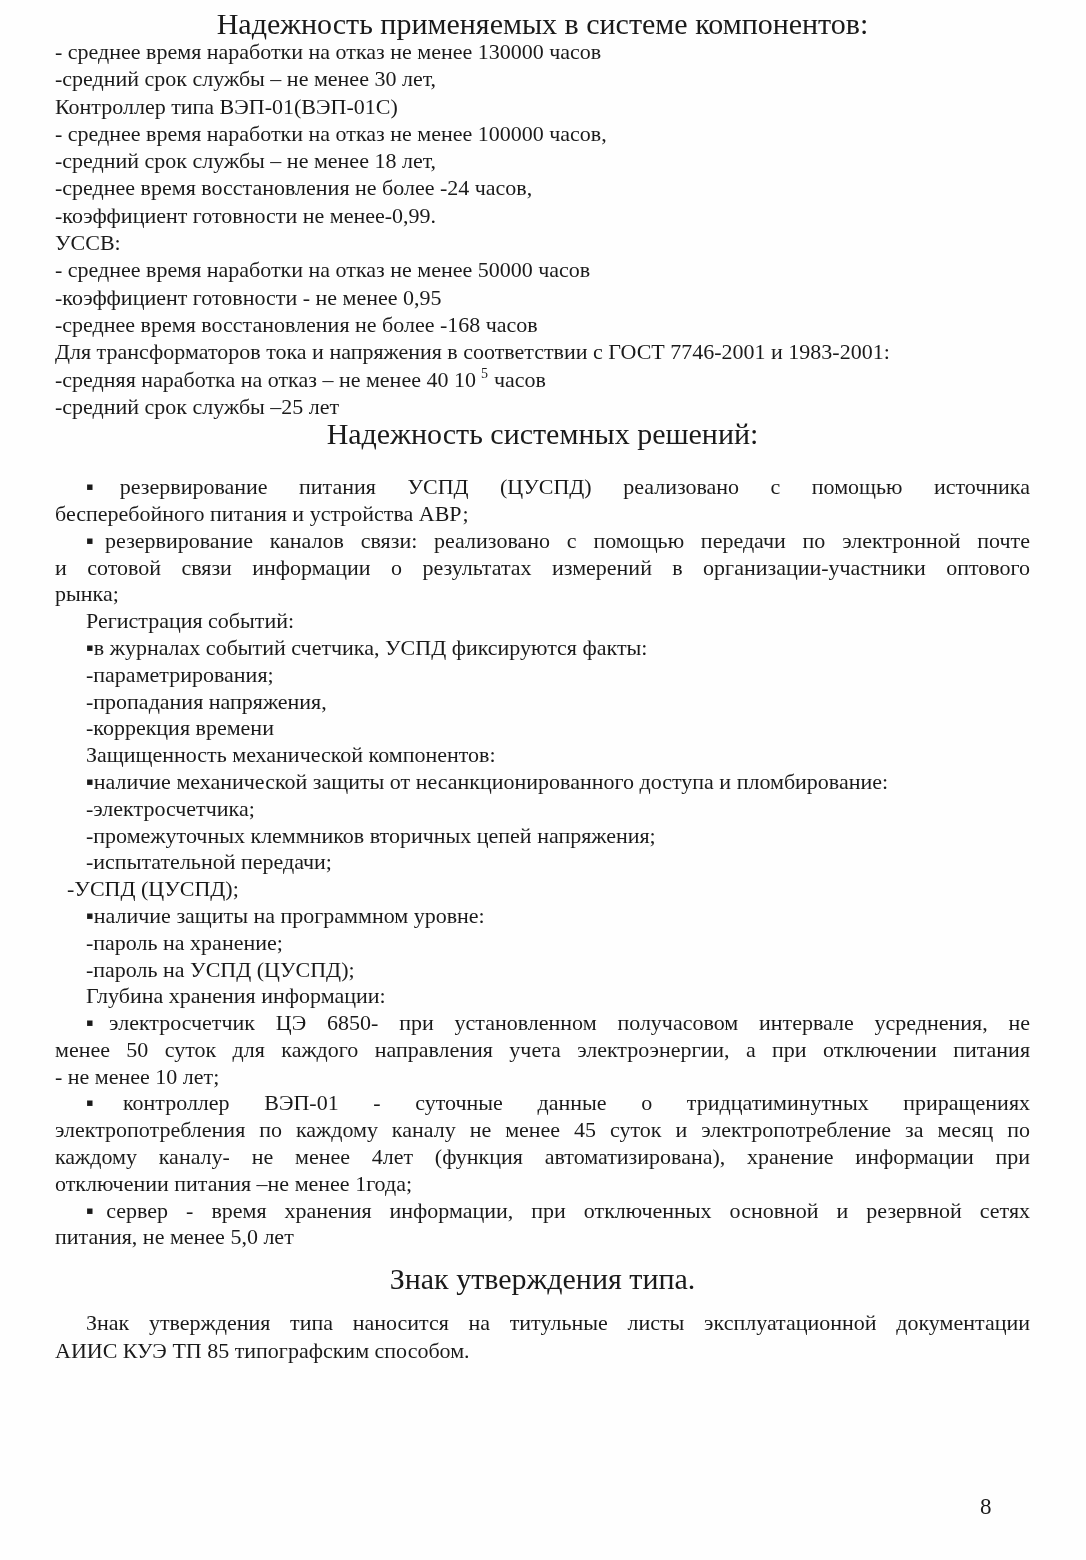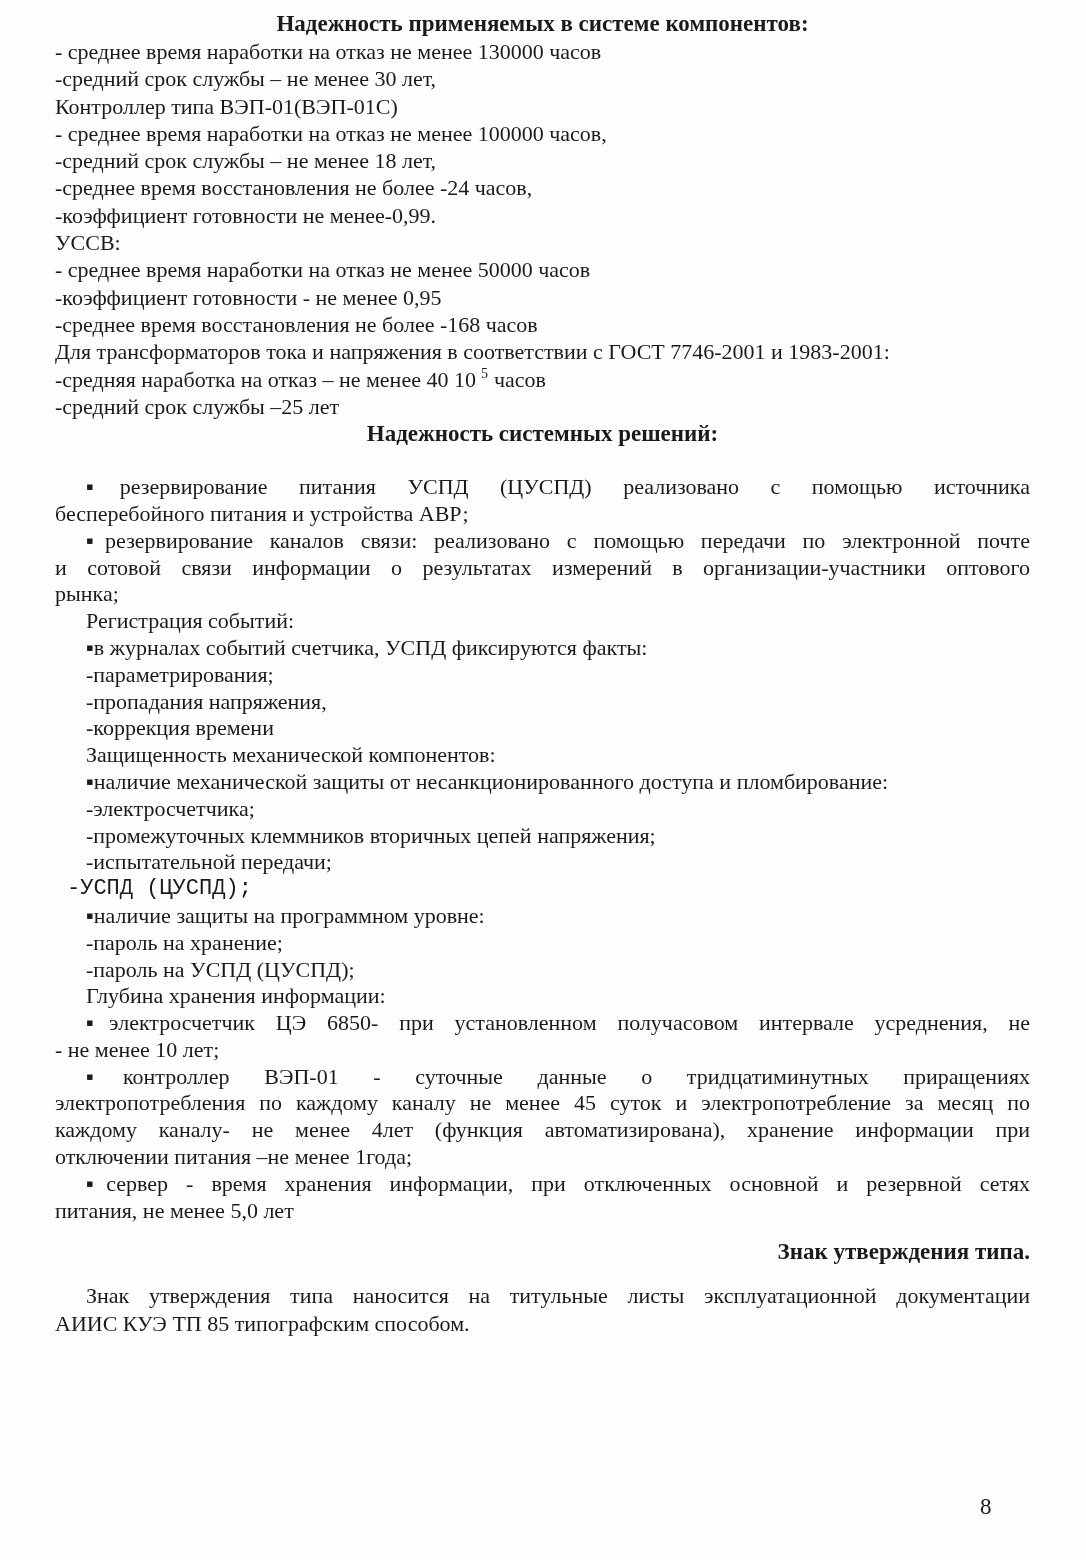--- a/index.html
+++ b/index.html
@@ -9,35 +9,35 @@
     height: 1560px;
     box-sizing: border-box;
     padding: 10px 56px 0 55px;
     background: #fefefe;
     color: #1a1a1a;
     font-family: "Liberation Serif", serif;
     font-size: 22px;
     overflow: hidden;
   }
   .h {
-    font-weight: bold;
+    font-weight: normal;
     text-align: center;
-    font-size: 23px;
+    font-size: 30px;
     line-height: 28px;
   }
   .h2 { margin-bottom: 26px; }
-  .h3 { margin-top: 14px; margin-bottom: 16px; text-align: right; }
+  .h3 { margin-top: 14px; margin-bottom: 16px; }
   .block-components .ln { line-height: 27.3px; }
   .block-system .ln { line-height: 26.8px; }
   .block-approval { margin-top: 14px; }
   .block-approval .ln { line-height: 27.3px; }
   .ln { white-space: normal; }
   .jf { text-align: justify; text-align-last: justify; }
   .ind { padding-left: 31px; }
-  .ind-sm { padding-left: 12px; font-family: Liberation Mono, monospace; }
+  .ind-sm { padding-left: 12px; }
   .sup {
     font-size: 14px;
     line-height: 0;
     position: relative;
     top: -9px;
     margin: 0 6px 0 5px;
   }
   .pageno {
     position: absolute;
     top: 1494px;
@@ -89,20 +89,21 @@
     <div class="ln ind">-электросчетчика;</div>
     <div class="ln ind">-промежуточных клеммников вторичных цепей напряжения;</div>
     <div class="ln ind">-испытательной передачи;</div>
     <div class="ln ind-sm">-УСПД (ЦУСПД);</div>
     <div class="ln ind">▪наличие защиты на программном уровне:</div>
     <div class="ln ind">-пароль на хранение;</div>
     <div class="ln ind">-пароль на УСПД (ЦУСПД);</div>
     <div class="ln ind">Глубина хранения информации:</div>
 
     <div class="ln jf ind">▪электросчетчик ЦЭ 6850- при установленном получасовом интервале усреднения, не</div>
+    <div class="ln jf">менее 50 суток для каждого направления учета электроэнергии, а при отключении питания</div>
     <div class="ln">- не менее 10 лет;</div>
 
     <div class="ln jf ind">▪контроллер ВЭП-01 - суточные данные о тридцатиминутных приращениях</div>
     <div class="ln jf">электропотребления по каждому каналу не менее 45 суток и электропотребление за месяц по</div>
     <div class="ln jf">каждому каналу- не менее 4лет (функция автоматизирована), хранение информации при</div>
     <div class="ln">отключении питания –не менее 1года;</div>
 
     <div class="ln jf ind">▪сервер - время хранения информации, при отключенных основной и резервной сетях</div>
     <div class="ln">питания, не менее 5,0 лет</div>
   </div>

